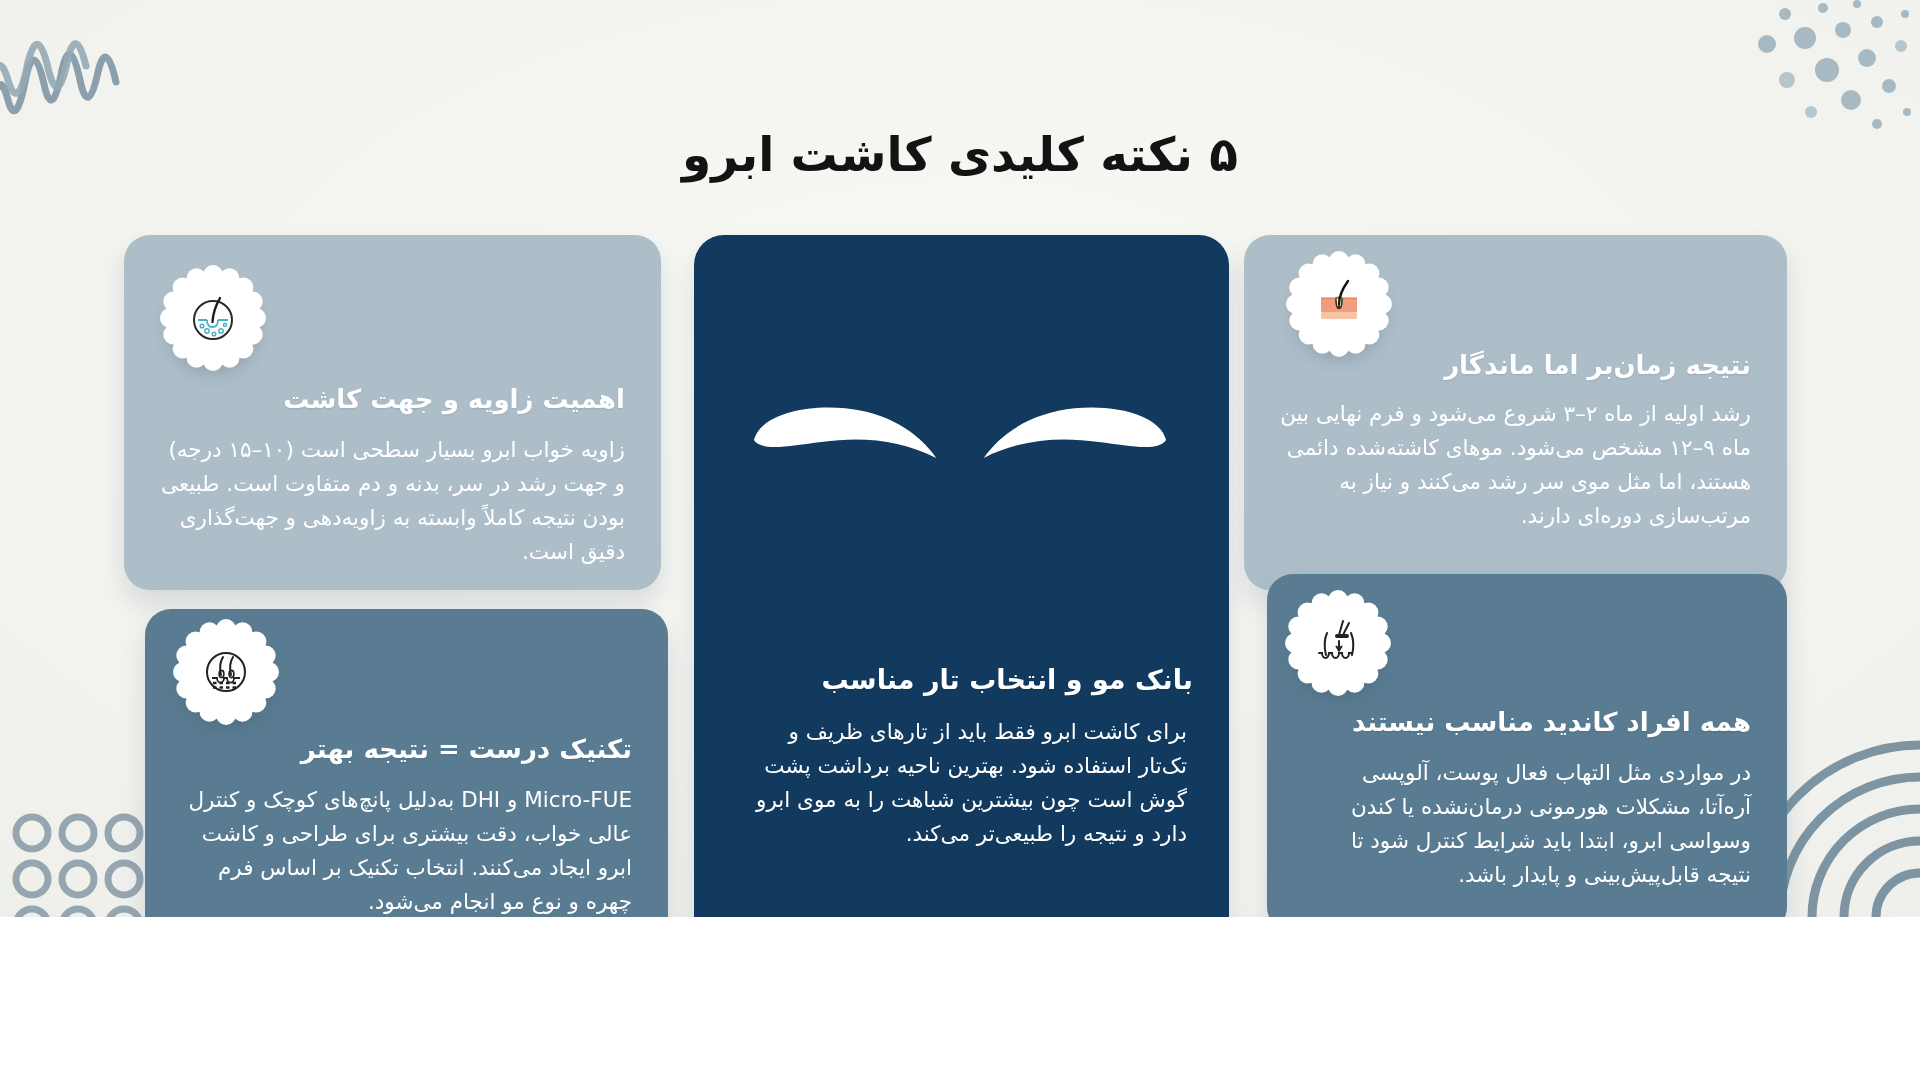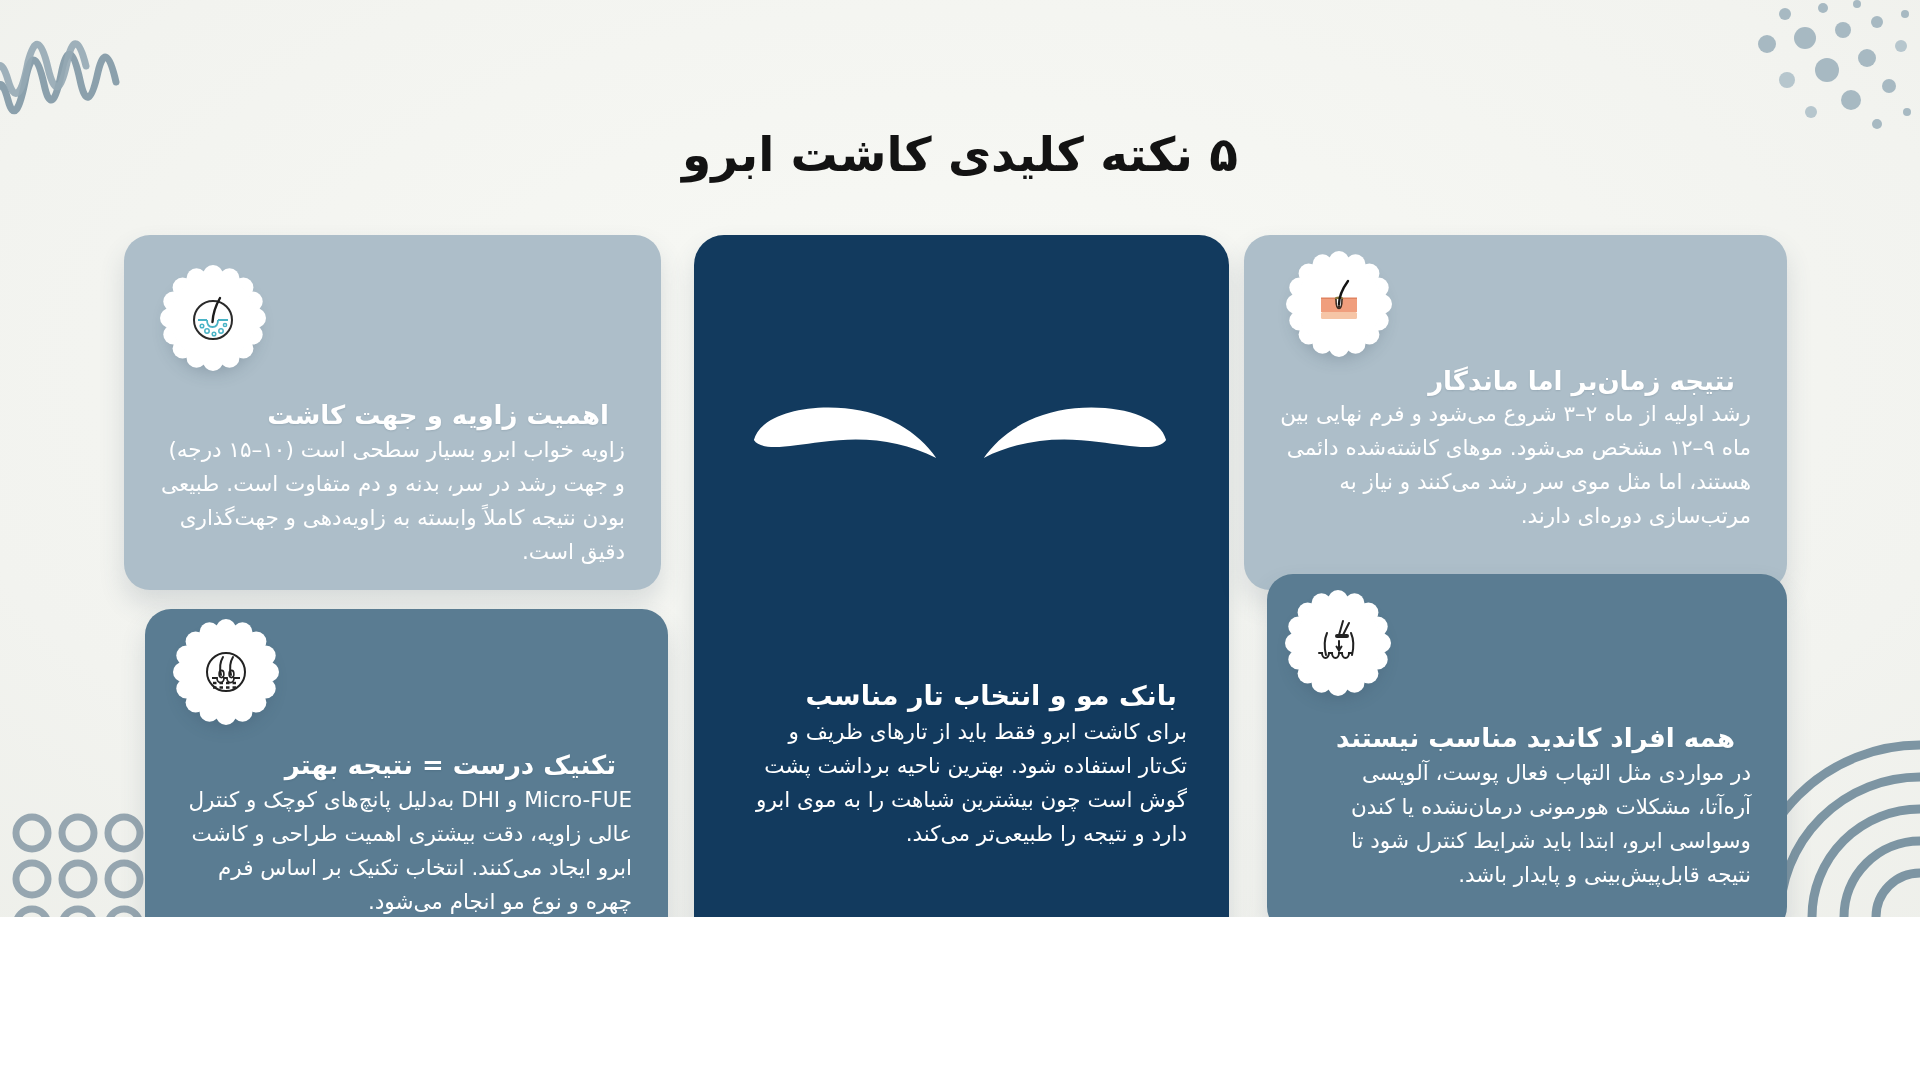--- a/index.html
+++ b/index.html
@@ -7,21 +7,21 @@
   .canvas{position:relative;width:1920px;height:917px;overflow:hidden;
     background:radial-gradient(120% 130% at 50% 40%, #f8f9f5 0%, #f2f3ef 45%, #e6e8e1 100%);}
 
   
   .page-title{position:absolute;top:96px;left:0;width:100%;text-align:center;
     font-size:47px;font-weight:bold;color:#131313;letter-spacing:-0.5px;}
 
   
   .card{position:absolute;border-radius:26px;color:#fff;
     box-shadow:0 14px 26px rgba(60,80,100,.16);}
-  .card h2{position:absolute;left:36px;right:36px;margin:16px;text-align:right;
+  .card h2{position:absolute;left:36px;right:36px;margin:0;text-align:right;
     font-size:26px;font-weight:bold;line-height:1.25;text-shadow:0 1px 2px rgba(20,40,60,.12);}
   .card p{position:absolute;left:36px;right:36px;margin:0;text-align:right;
     font-size:21.5px;line-height:34px;}
   .card-tl{left:124px;top:235px;width:537px;height:355px;background:#adbec9;}
   .card-bl{left:145px;top:609px;width:523px;height:359px;background:#5a7c92;}
   .card-tr{left:1244px;top:235px;width:543px;height:355px;background:#adbec9;}
   .card-br{left:1267px;top:574px;width:520px;height:359px;background:#5a7c92;}
   .card-c {left:694px;top:235px;width:535px;height:733px;background:#123a5e;border-radius:30px;}
 
   .card-tl h2{top:148px}.card-tl p{top:198px}
@@ -148,21 +148,21 @@
       <svg width="54" height="54" viewBox="0 0 54 54">
         <circle cx="27" cy="27" r="19" fill="none" stroke="#222" stroke-width="2"></circle>
         <path d="M22,30 C20,22 21,17 24,12 M32,30 C30,22 31,17 34,12" fill="none" stroke="#222" stroke-width="2" stroke-linecap="round"></path>
         <ellipse cx="22.5" cy="29" rx="2.4" ry="3.6" fill="none" stroke="#222" stroke-width="1.6"></ellipse>
         <ellipse cx="32.5" cy="29" rx="2.4" ry="3.6" fill="none" stroke="#222" stroke-width="1.6"></ellipse>
         <path d="M13,33 h5 a3,4 0 0 0 7,0 h3 a3,4 0 0 0 7,0 h6" fill="none" stroke="#222" stroke-width="1.8"></path>
         <path d="M14,38 h26 M14,42.5 h26" stroke="#222" stroke-width="2.6" stroke-dasharray="3.5 3"></path>
       </svg>
     </div>
     <h2 dir="rtl">تکنیک درست = نتیجه بهتر</h2>
-    <p dir="rtl">Micro-FUE و DHI به‌دلیل پانچ‌های کوچک و کنترل عالی زاویه، دقت بیشتری اهمیت طراحی و کاشت ابرو ایجاد می‌کنند. انتخاب تکنیک بر اساس فرم چهره و نوع مو انجام می‌شود.</p>
+    <p dir="rtl">Micro-FUE و DHI به‌دلیل پانچ‌های کوچک و کنترل عالی خواب، دقت بیشتری برای طراحی و کاشت ابرو ایجاد می‌کنند. انتخاب تکنیک بر اساس فرم چهره و نوع مو انجام می‌شود.</p>
   </section>
 
   <section class="card card-c">
     <svg class="brows" width="436" height="96" viewBox="0 0 440 96">
       <path d="M12,40 C18,16 60,4 104,8 C146,12 178,32 196,58 C160,40 122,36 80,42 C48,46 20,52 12,40 Z" fill="#ffffff"></path>
       <path d="M428,40 C422,16 380,4 336,8 C294,12 262,32 244,58 C280,40 318,36 360,42 C392,46 420,52 428,40 Z" fill="#ffffff"></path>
     </svg>
     <h2 dir="rtl">بانک مو و انتخاب تار مناسب</h2>
     <p dir="rtl">برای کاشت ابرو فقط باید از تارهای ظریف و تک‌تار استفاده شود. بهترین ناحیه برداشت پشت گوش است چون بیشترین شباهت را به موی ابرو دارد و نتیجه را طبیعی‌تر می‌کند.</p>
   </section>

